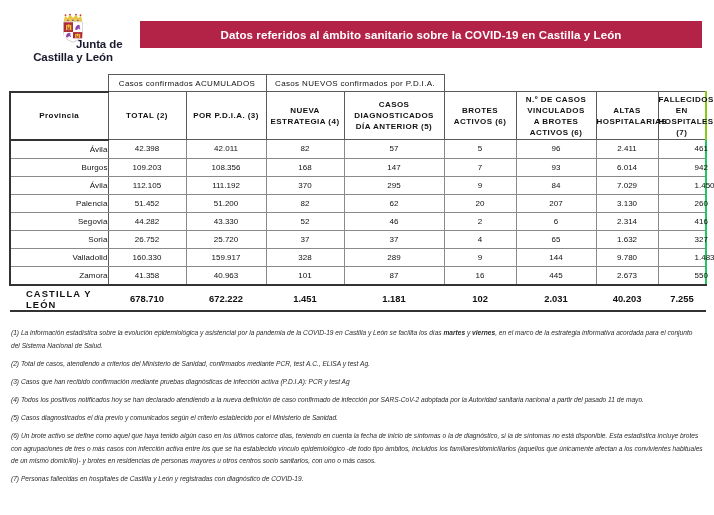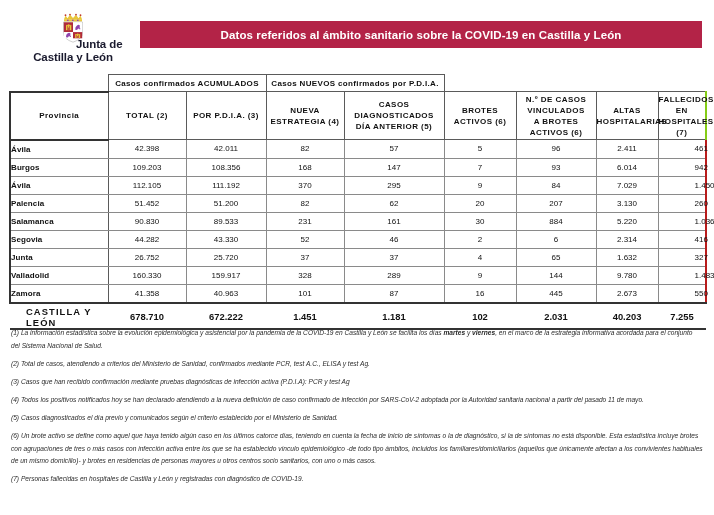--- a/index.html
+++ b/index.html
@@ -107,21 +107,21 @@
     padding: 0;
     margin: 0;
     font-size: 8px;
     color: #111;
   }
 
   
   .grp {
     height: 16px;
     text-align: center;
-    font-weight: bold;
+    font-weight: normal;
     font-size: 7.6px;
     letter-spacing: 0.35px;
     border: 1px solid #5a5a5a;
     vertical-align: middle;
   }
   .grp-empty {
     border: none;
   }
 
   
@@ -138,42 +138,42 @@
   .hdr-prov {
     border: 2px solid #333;
     border-right: 1px solid #5a5a5a;
   }
   .hdr-last {
     border-right: 2px solid #84cc16;
   }
 
   td.prov {
     height: 17px;
-    font-weight: bold;
+    font-weight: normal;
     font-size: 8.3px;
     padding-left: 4px;
-    text-align: left;
+    text-align: right;
     border-left: 2px solid #333;
     border-right: 1px solid #5a5a5a;
     border-top: 1px solid #8a8a8a;
     border-bottom: 1px solid #8a8a8a;
     letter-spacing: 0.1px;
     white-space: nowrap;
   }
   td.num {
     height: 17px;
     text-align: center;
     font-size: 8.3px;
     border-left: 1px solid #8a8a8a;
     border-right: 1px solid #8a8a8a;
     border-top: 1px solid #8a8a8a;
     border-bottom: 1px solid #8a8a8a;
   }
   td.num.last {
-    border-right: 2px solid #b91c1c;
+    border-right: 2px solid #22c55e;
     padding-left: 36px;
   }
   tr.row:first-of-type td {
     border-top: 1px solid #5a5a5a;
   }
   tr.row-last td {
     border-bottom: 2px solid #333;
   }
 
   
@@ -372,43 +372,32 @@
           <td class="num">51.452</td>
           <td class="num">51.200</td>
           <td class="num">82</td>
           <td class="num">62</td>
           <td class="num">20</td>
           <td class="num">207</td>
           <td class="num">3.130</td>
           <td class="num last">260</td>
         </tr>
         <tr class="row">
-          <td class="prov">Salamanca</td>
-          <td class="num">90.830</td>
-          <td class="num">89.533</td>
-          <td class="num">231</td>
-          <td class="num">161</td>
-          <td class="num">30</td>
-          <td class="num">884</td>
-          <td class="num">5.220</td>
-          <td class="num last">1.036</td>
-        </tr>
-        <tr class="row">
           <td class="prov">Segovia</td>
           <td class="num">44.282</td>
           <td class="num">43.330</td>
           <td class="num">52</td>
           <td class="num">46</td>
           <td class="num">2</td>
           <td class="num">6</td>
           <td class="num">2.314</td>
           <td class="num last">416</td>
         </tr>
         <tr class="row">
-          <td class="prov">Junta</td>
+          <td class="prov">Soria</td>
           <td class="num">26.752</td>
           <td class="num">25.720</td>
           <td class="num">37</td>
           <td class="num">37</td>
           <td class="num">4</td>
           <td class="num">65</td>
           <td class="num">1.632</td>
           <td class="num last">327</td>
         </tr>
         <tr class="row">

